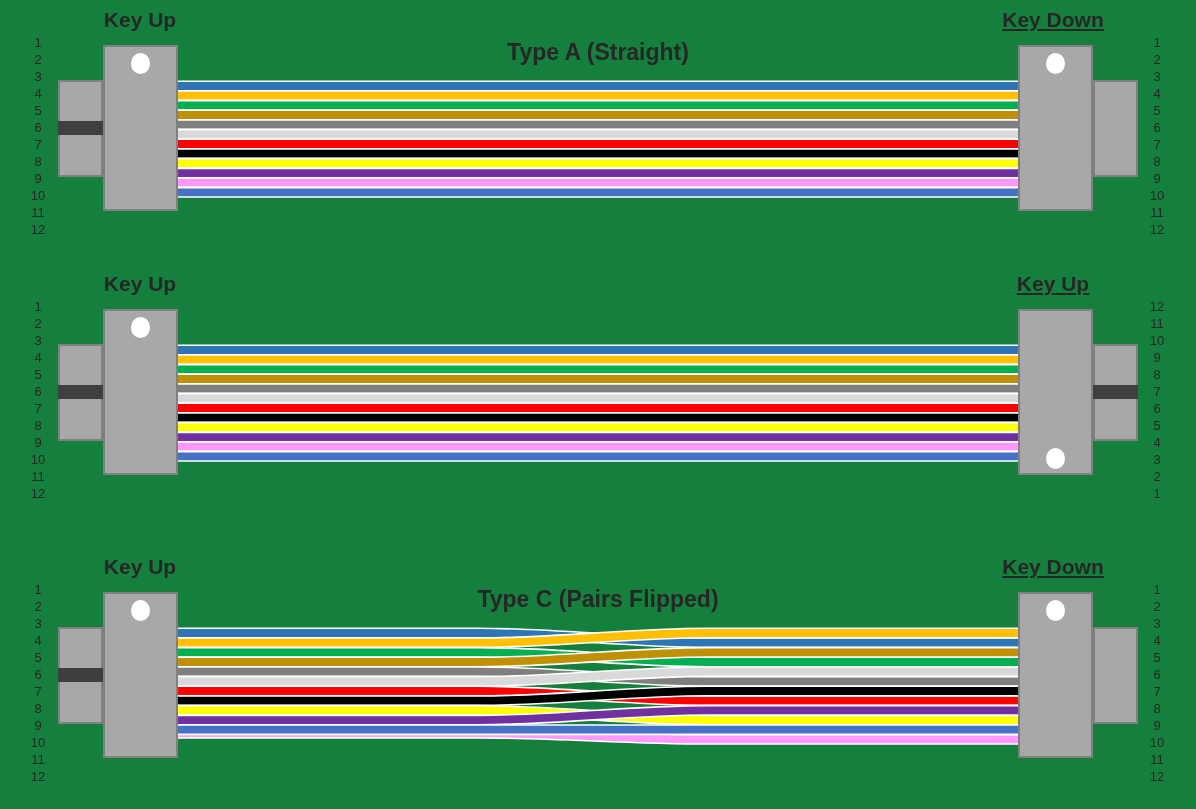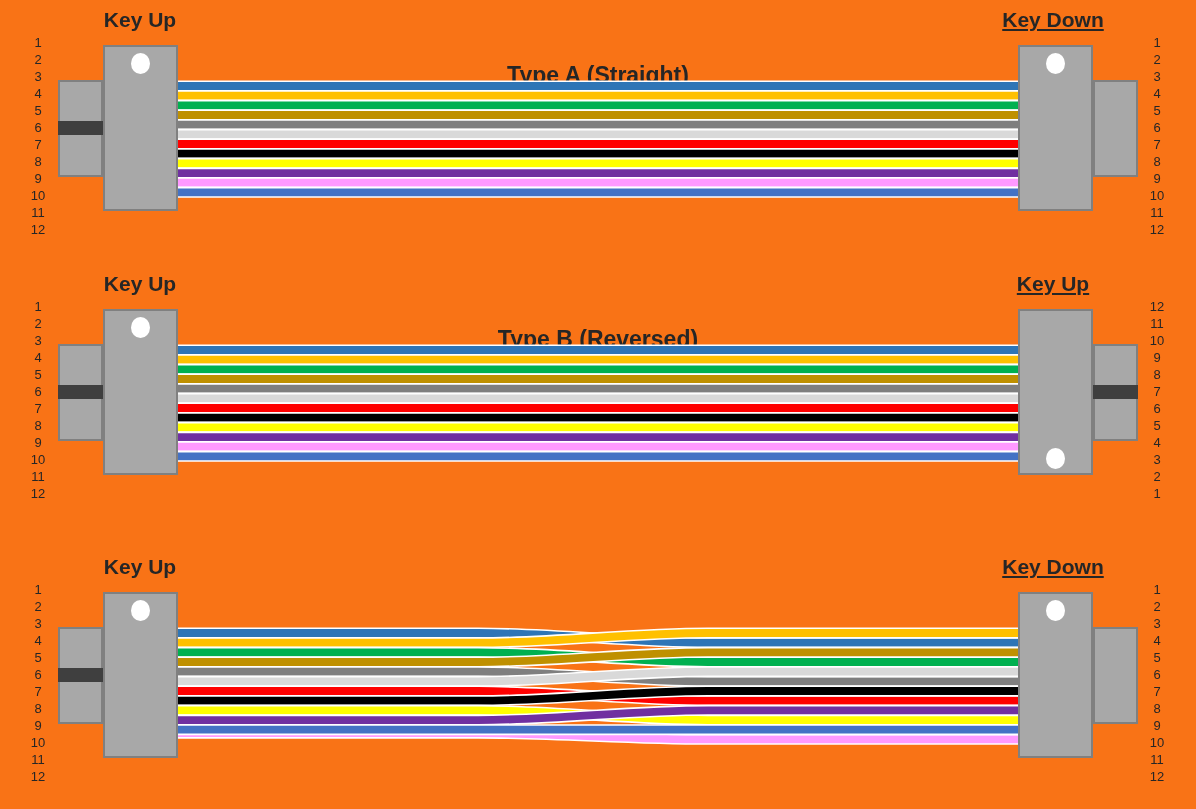--- a/index.html
+++ b/index.html
@@ -1,29 +1,29 @@
 <!DOCTYPE html>
 <html><head>
 <meta charset="utf-8">
 <style>
   html,body{margin:0;padding:0;background:#ffffff;}
   #canvas{
-    position:relative;width:1196px;height:809px;background:#f97316;
+    position:relative;width:1196px;height:809px;background:#15803d;
     font-family:"Liberation Sans","DejaVu Sans",sans-serif;color:#262626;
     overflow:hidden;
   }
   .section{position:absolute;left:0;width:1196px;height:262px;}
   .key-label{
     position:absolute;top:8px;width:150px;text-align:center;
     font-size:21px;font-weight:600;letter-spacing:0px;
   }
   .key-label.left{left:65px;}
   .key-label.right{left:978px;text-decoration:underline;}
   .title{
-    position:absolute;top:61px;left:298px;width:600px;text-align:center;
+    position:absolute;top:38px;left:298px;width:600px;text-align:center;
     font-size:23px;font-weight:600;line-height:28px;
   }
   .numcol{position:absolute;top:34px;width:28px;}
   .numcol.left{left:24px;}
   .numcol.right{left:1143px;}
   .num{height:17px;line-height:17px;font-size:13px;text-align:center;}
   .fibers{position:absolute;left:178px;top:76px;}
   .connector{
     position:absolute;top:45px;width:75px;height:166px;box-sizing:border-box;
     background:#A8A8A8;border:2px solid #808080;
@@ -115,21 +115,20 @@
     </div>
     <div class="boot right"></div>
 
     <div class="connector right">
       <div class="keyhole"></div>
     </div>
   </div>
 
   <div class="section" style="top:264px">
     <div class="key-label left">Key Up</div>
-    <div class="title">Type B (Reversed)</div>
     <div class="key-label right">Key Up</div>
     <div class="numcol left">
         <div class="num">1</div>
         <div class="num">2</div>
         <div class="num">3</div>
         <div class="num">4</div>
         <div class="num">5</div>
         <div class="num">6</div>
         <div class="num">7</div>
         <div class="num">8</div>
@@ -185,20 +184,21 @@
     </div>
     <div class="boot right"></div>
     <div class="bootstripe right" style="background: rgb(63, 63, 63);"></div>
     <div class="connector right">
       <div class="keyhole kb"></div>
     </div>
   </div>
 
   <div class="section" style="top:547px">
     <div class="key-label left">Key Up</div>
+    <div class="title">Type C (Pairs Flipped)</div>
     <div class="key-label right">Key Down</div>
     <div class="numcol left">
         <div class="num">1</div>
         <div class="num">2</div>
         <div class="num">3</div>
         <div class="num">4</div>
         <div class="num">5</div>
         <div class="num">6</div>
         <div class="num">7</div>
         <div class="num">8</div>

